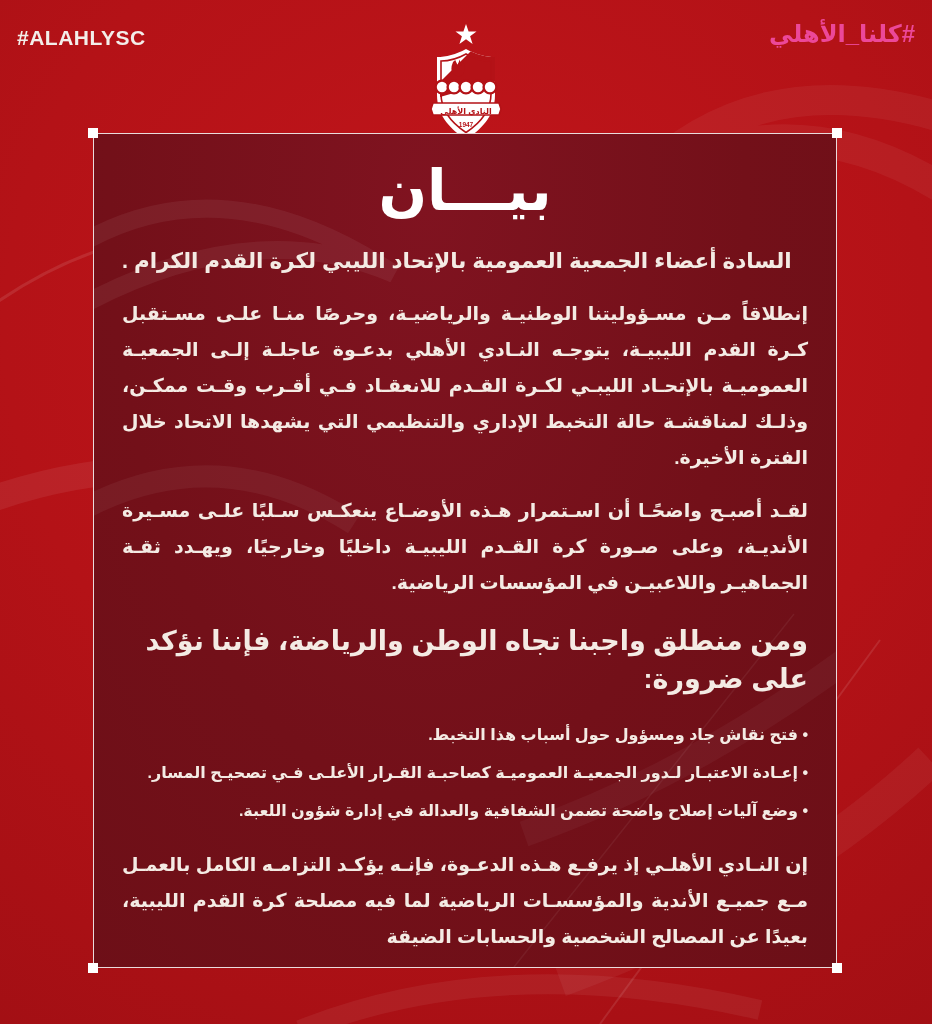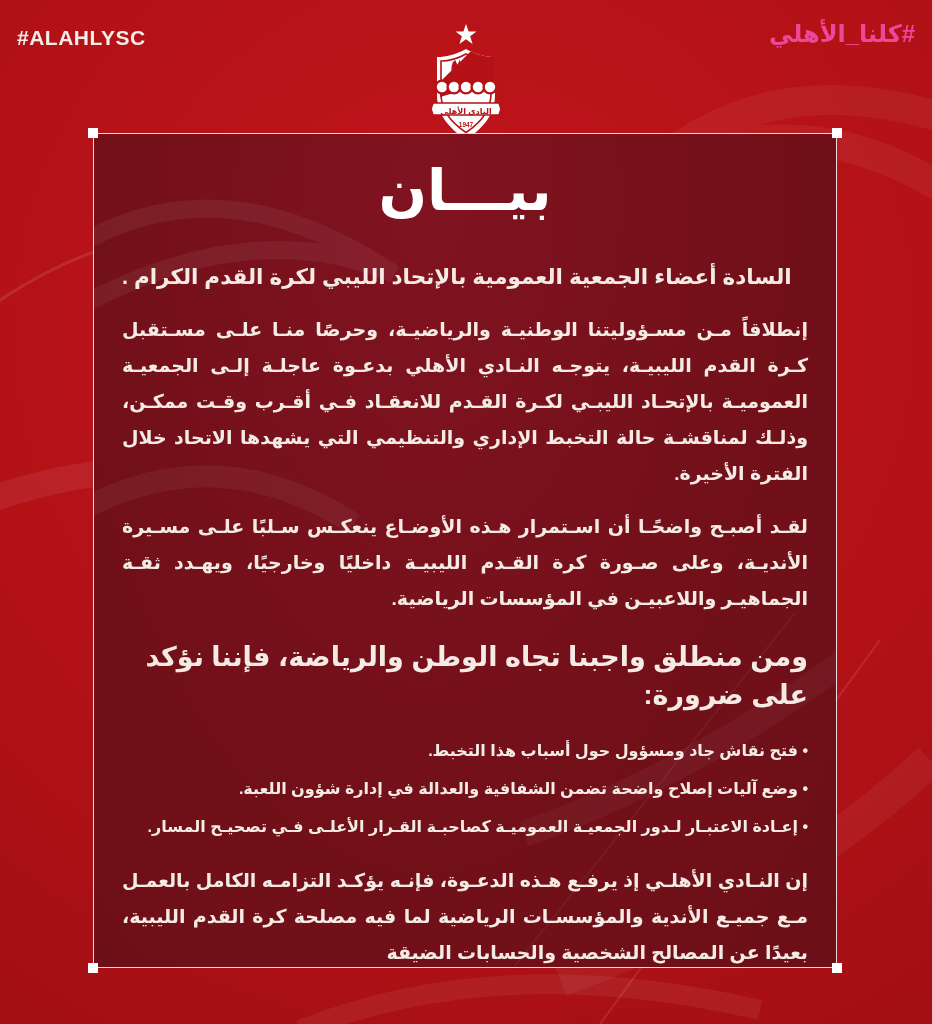--- a/index.html
+++ b/index.html
@@ -31,21 +31,21 @@
   .handle.tl{left:-6px;top:-6px;}
   .handle.tr{right:-6px;top:-6px;}
   .handle.bl{left:-6px;bottom:-6px;}
   .handle.br{right:-6px;bottom:-6px;}
   .card-inner{
     position:relative;z-index:2;height:100%;box-sizing:border-box;
     padding:18px 28px 16px 28px;display:flex;flex-direction:column;
   }
   .card-decor{position:absolute;inset:0;z-index:1;pointer-events:none;overflow:hidden;}
   .stmt-title{
-    margin:6px 0 30px 0;text-align:center;color:#ffffff;
+    margin:6px 0 14px 0;text-align:center;color:#ffffff;
     font-size:57px;font-weight:bold;line-height:1.15;
   }
   .salutation{
     margin:4px 0 16px 0;font-size:21.5px;font-weight:bold;line-height:38px;
     text-align:left;
   }
   .body-par{
     margin:0 0 17px 0;font-size:19px;font-weight:bold;line-height:36px;
     text-align:justify;text-align-last:right;
   }
@@ -129,20 +129,20 @@
     <p class="salutation">السادة أعضاء الجمعية العمومية بالإتحاد الليبي لكرة القدم الكرام .</p>
 
     <p class="body-par">إنطلاقاً مـن مسـؤوليتنا الوطنيـة والرياضيـة، وحرصًا منـا علـى مسـتقبل كـرة القدم الليبيـة، يتوجـه النـادي الأهلي بدعـوة عاجلـة إلـى الجمعيـة العموميـة بالإتحـاد الليبـي لكـرة القـدم للانعقـاد فـي أقـرب وقـت ممكـن، وذلـك لمناقشـة حالة التخبط الإداري والتنظيمي التي يشهدها الاتحاد خلال الفترة الأخيرة.</p>
 
     <p class="body-par">لقـد أصبـح واضحًـا أن اسـتمرار هـذه الأوضـاع ينعكـس سـلبًا علـى مسـيرة الأنديـة، وعلى صـورة كرة القـدم الليبيـة داخليًا وخارجيًا، ويهـدد ثقـة الجماهيـر واللاعبيـن في المؤسسات الرياضية.</p>
 
     <p class="list-intro">ومن منطلق واجبنا تجاه الوطن والرياضة، فإننا نؤكد على ضرورة:</p>
 
     <div class="bullets">
       <p class="bullet-line">• فتح نقاش جاد ومسؤول حول أسباب هذا التخبط.</p>
+      <p class="bullet-line">• إعـادة الاعتبـار لـدور الجمعيـة العموميـة كصاحبـة القـرار الأعلـى فـي تصحيـح المسار.</p>
       <p class="bullet-line">• وضع آليات إصلاح واضحة تضمن الشفافية والعدالة في إدارة شؤون اللعبة.</p>
-      <p class="bullet-line">• إعـادة الاعتبـار لـدور الجمعيـة العموميـة كصاحبـة القـرار الأعلـى فـي تصحيـح المسار.</p>
     </div>
 
     <p class="body-par">إن النـادي الأهلـي إذ يرفـع هـذه الدعـوة، فإنـه يؤكـد التزامـه الكامل بالعمـل مـع جميـع الأندية والمؤسسـات الرياضية لما فيه مصلحة كرة القدم الليبية، بعيدًا عن المصالح الشخصية والحسابات الضيقة</p>
 
   </div>
 </div>
 
 </body></html>

